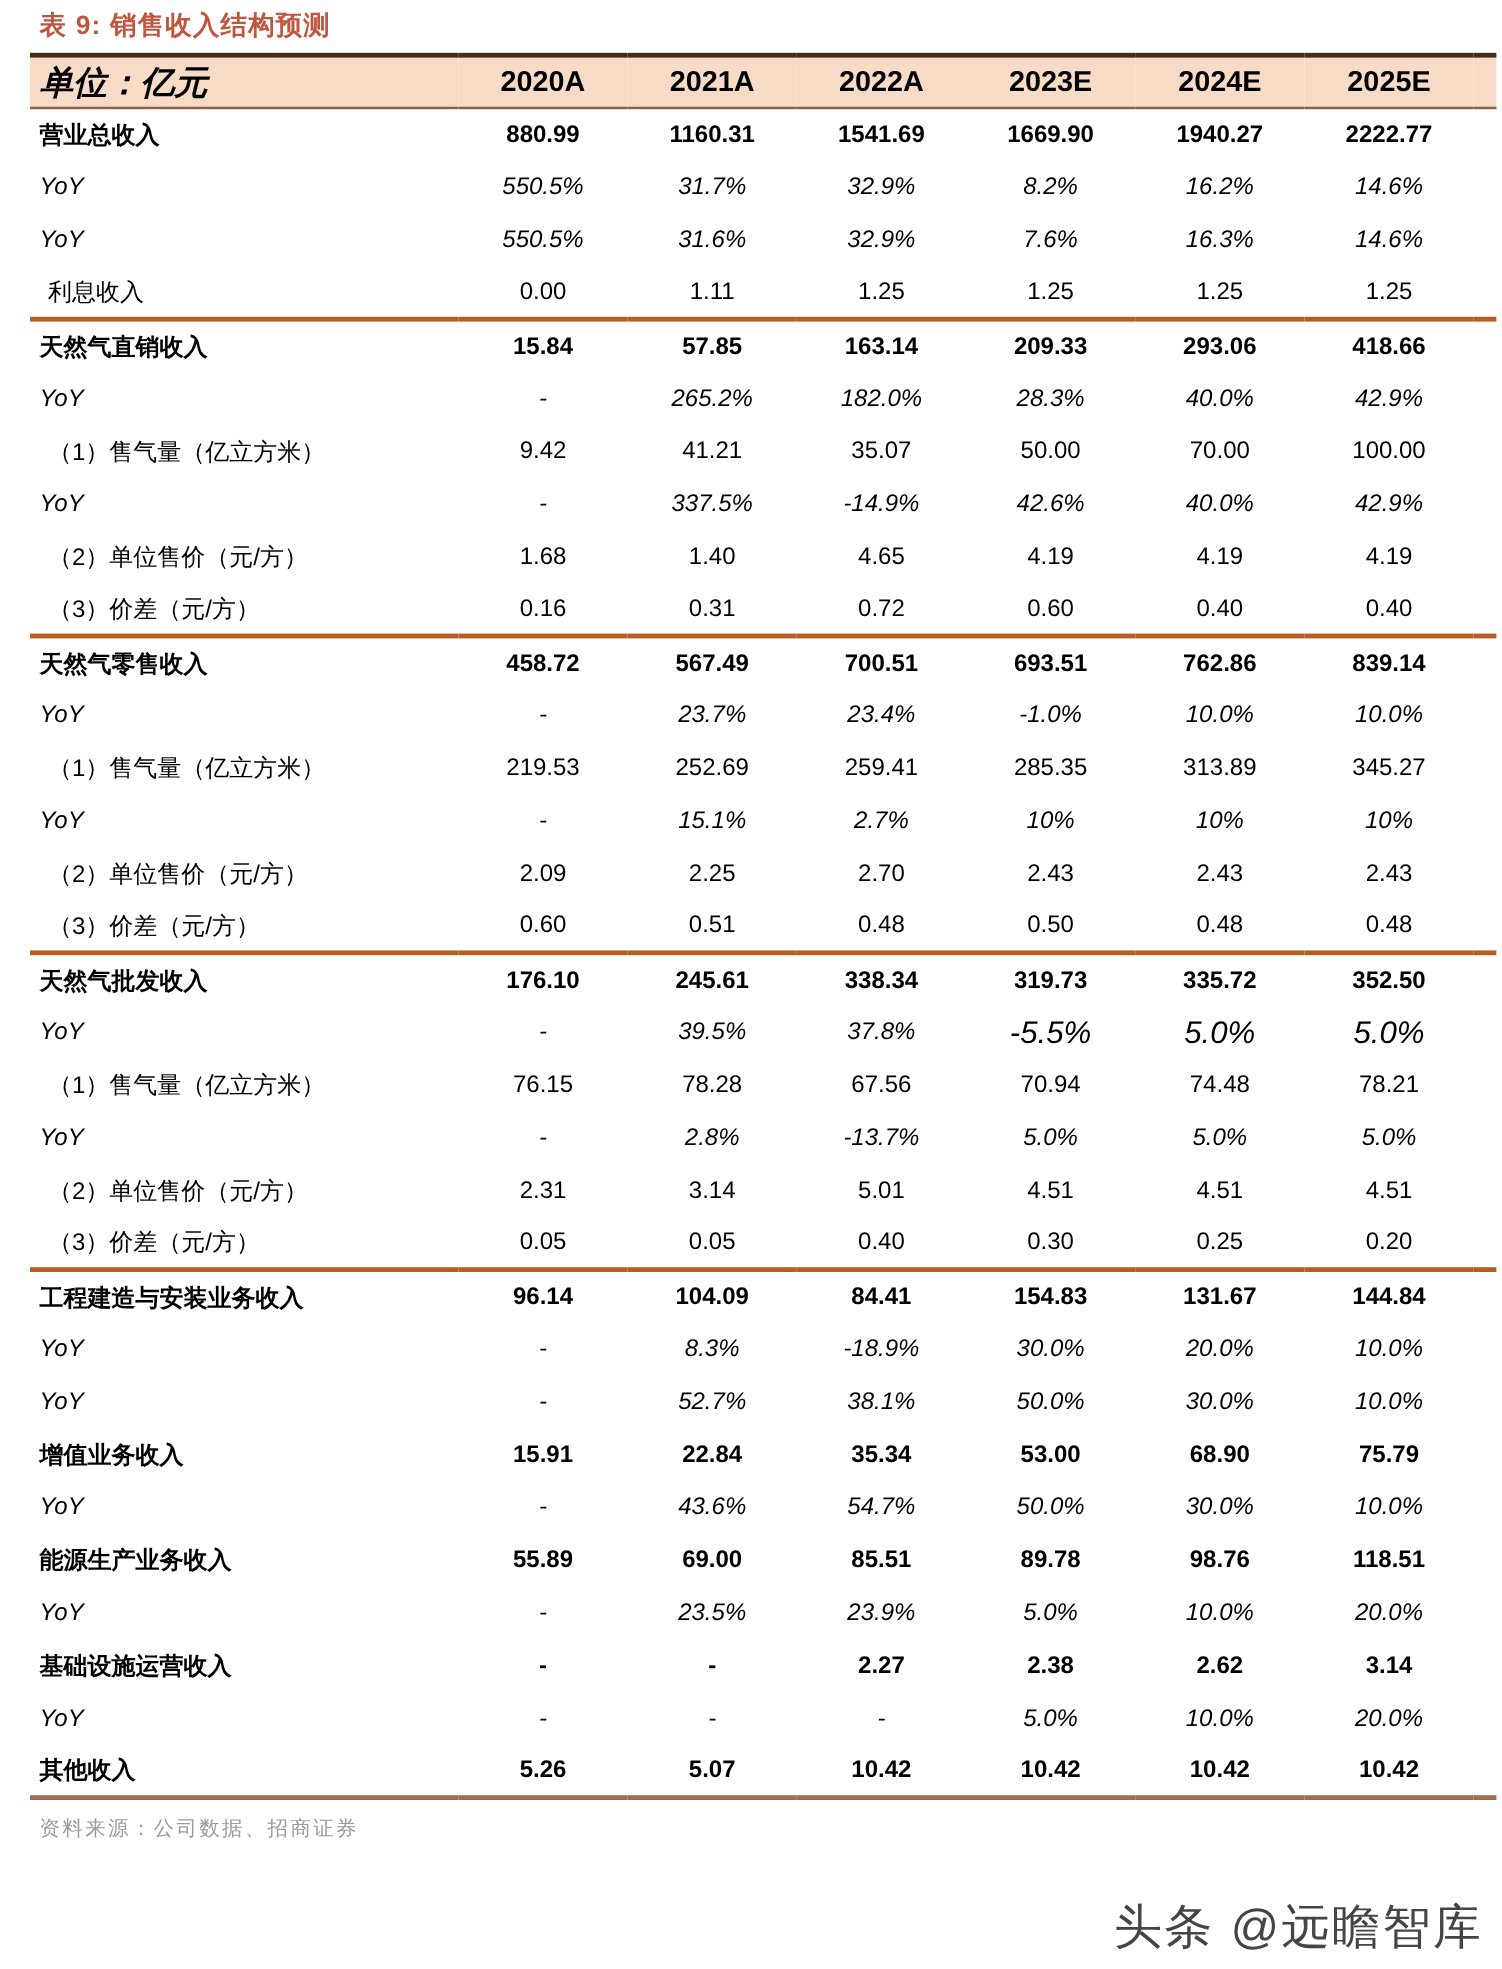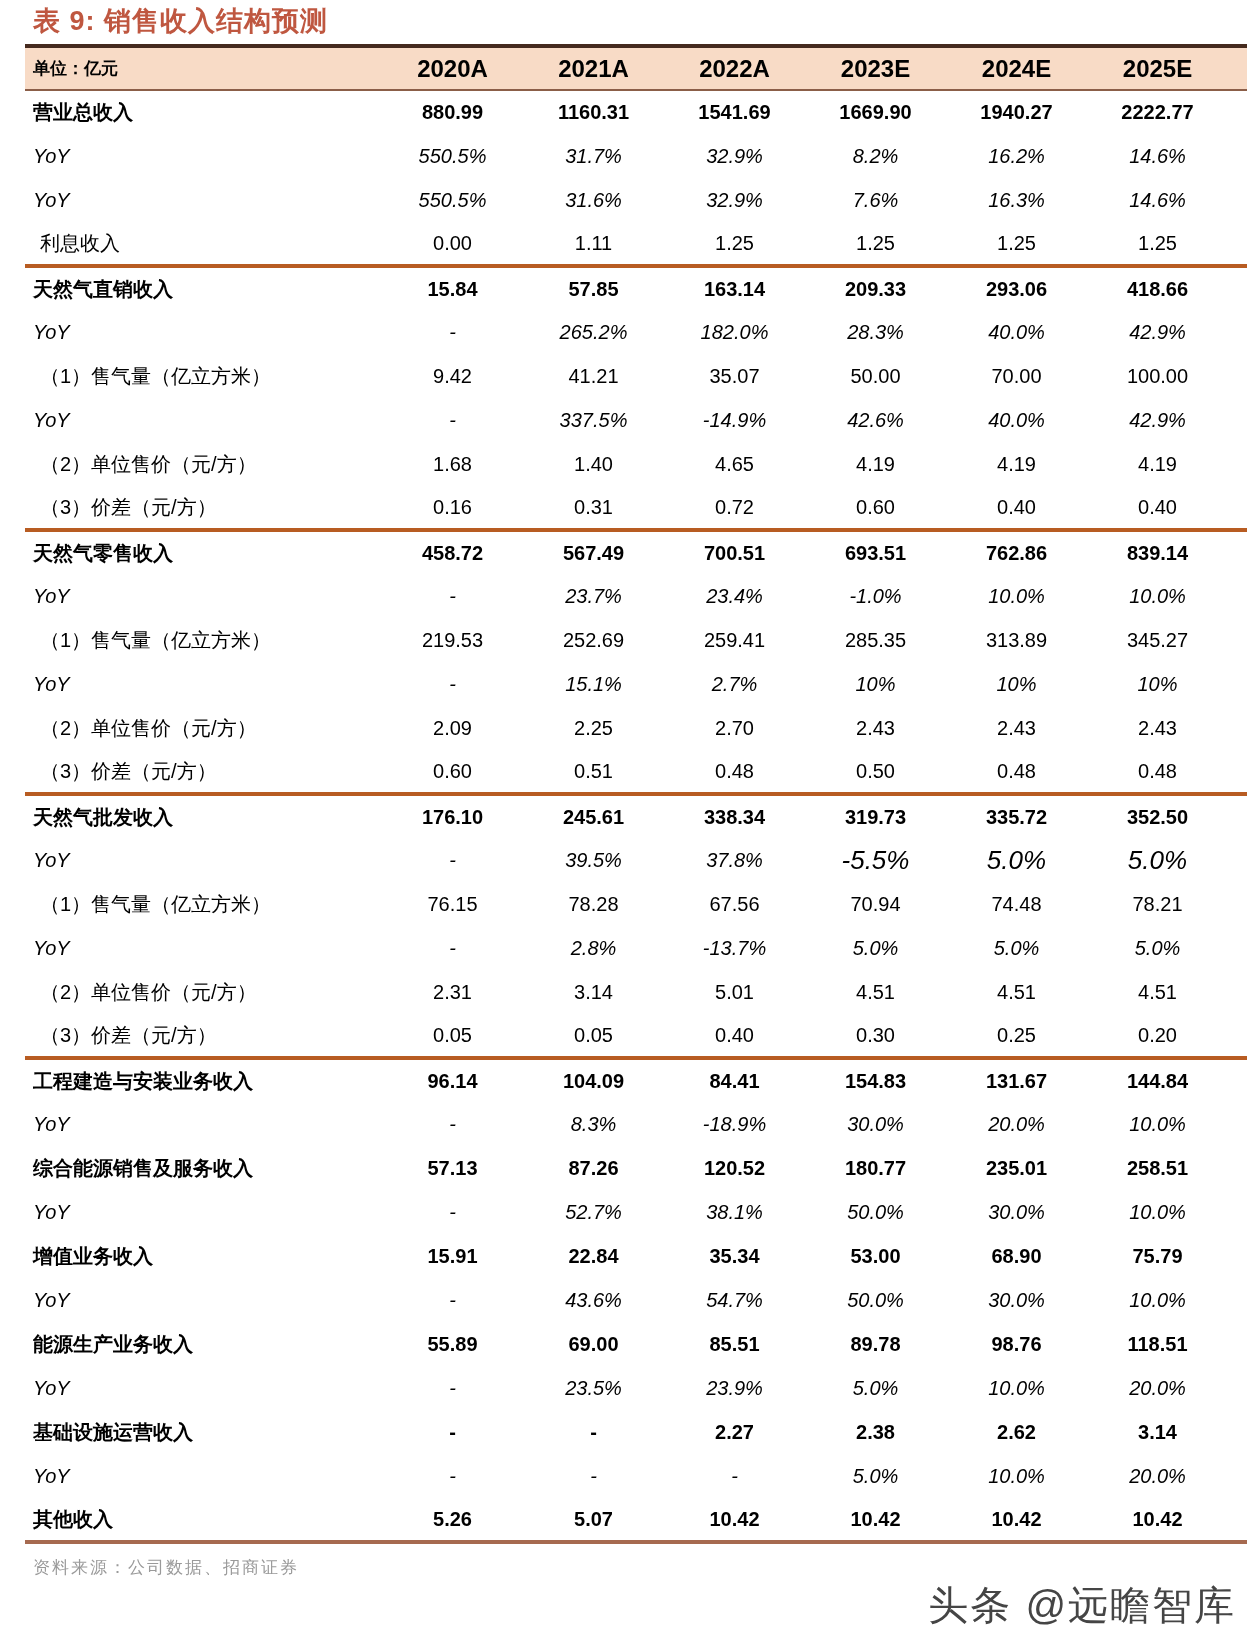--- a/index.html
+++ b/index.html
@@ -15,21 +15,21 @@
   *{box-sizing:border-box;margin:0;padding:0;}
   html,body{width:1252px;height:1641px;overflow:hidden;}
   body{
     position:relative;
     background:#ffffff;
     font-family:"Liberation Sans", sans-serif;
     color:#000;
   }
   .page-title{
     margin:8px 0 10px 33px;
-    font-size:27px;
+    font-size:22px;
     line-height:26px;
     font-weight:bold;
     color:var(--title-text);
     letter-spacing:1px;
   }
   table.revenue{
     margin-left:25px;
     width:1222px;
     border-collapse:collapse;
     table-layout:fixed;
@@ -40,21 +40,22 @@
     border-bottom:2px solid var(--header-underline);
     height:44px;
     font-size:24px;
     font-weight:bold;
     text-align:center;
     vertical-align:middle;
   }
   thead th.label{
     text-align:left;
     padding-left:8px;
-    font-size:17px;
+    font-size:28px;
+    font-style:italic;
   }
   tbody td{
     height:44px;
     font-size:20px;
     text-align:center;
     vertical-align:middle;
     white-space:nowrap;
   }
   tbody td.label{
     text-align:left;
@@ -353,30 +354,20 @@
       <tr class="yoy">
         <td class="label">YoY</td>
         <td>-</td>
         <td>8.3%</td>
         <td>-18.9%</td>
         <td>30.0%</td>
         <td>20.0%</td>
         <td>10.0%</td>
         <td></td>
       </tr>
-      <tr class="section">
-        <td class="label">综合能源销售及服务收入</td>
-        <td>57.13</td>
-        <td>87.26</td>
-        <td>120.52</td>
-        <td>180.77</td>
-        <td>235.01</td>
-        <td>258.51</td>
-        <td></td>
-      </tr>
       <tr class="yoy">
         <td class="label">YoY</td>
         <td>-</td>
         <td>52.7%</td>
         <td>38.1%</td>
         <td>50.0%</td>
         <td>30.0%</td>
         <td>10.0%</td>
         <td></td>
       </tr>

